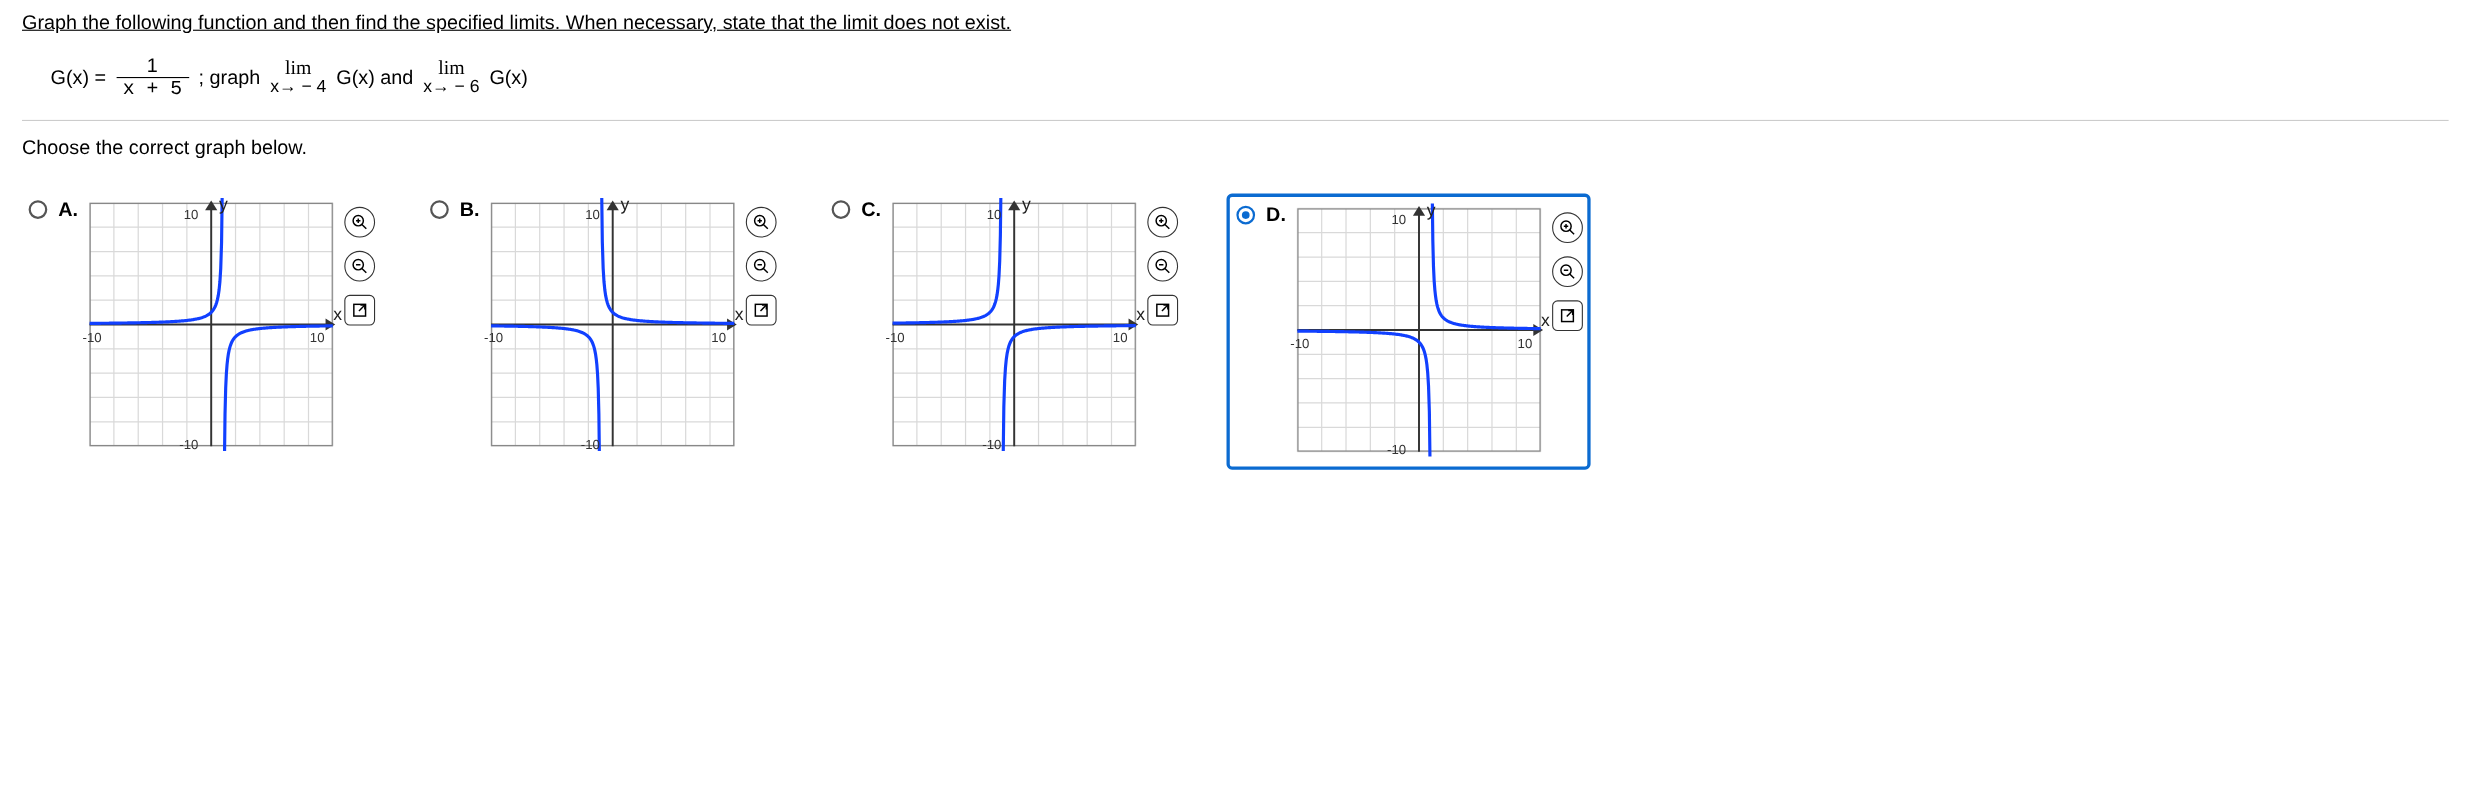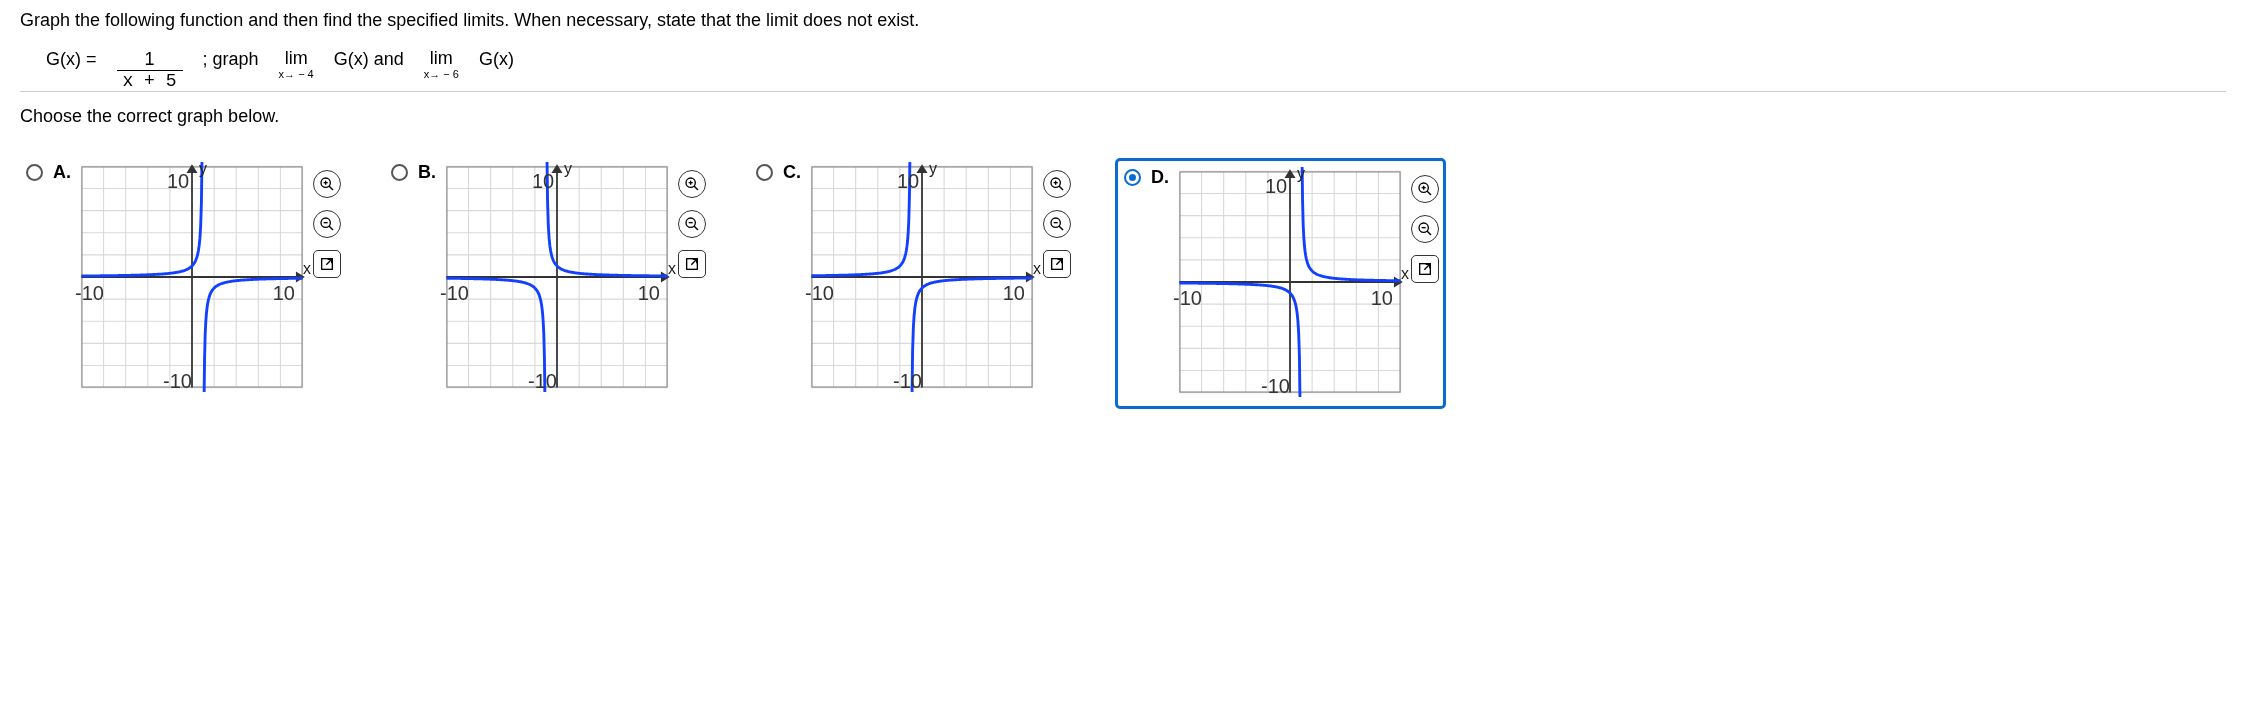--- a/index.html
+++ b/index.html
@@ -4,25 +4,27 @@
 <style>
   * { box-sizing: border-box; }
   body {
     margin: 0;
     padding: 10px 20px;
     font-family: Arial, Helvetica, sans-serif;
     font-size: 18px;
     color: #000;
     background: #fff;
   }
-  .instructions { margin-bottom: 18px; }
+  .instructions { margin-bottom: 18px; text-decoration: underline; }
   .formula-row {
     display: flex;
-    gap: 16px;
+    align-items: center;
+    gap: 5px;
     padding-left: 26px;
+    margin-bottom: 18px;
   }
   .frac {
     display: inline-flex;
     flex-direction: column;
     align-items: center;
     vertical-align: middle;
     margin: 0 4px;
   }
   .frac .num { padding: 0 6px; }
   .frac .den {
@@ -30,22 +32,22 @@
     padding: 0 6px;
     font-family: Liberation Mono, monospace;
   }
   .lim {
     display: inline-flex;
     flex-direction: column;
     align-items: center;
     line-height: 1;
     margin: 0 4px;
   }
-  .lim .over { font-size: 18px; }
-  .lim .under { font-size: 11px; margin-top: 2px; }
+  .lim .over { font-size: 18px; font-family: Liberation Serif, serif; }
+  .lim .under { font-size: 16px; margin-top: 2px; }
   hr.rule {
     border: none;
     border-top: 1px solid #ccc;
     margin: 0 0 14px 0;
   }
   .prompt { margin-bottom: 31px; }
   .options-row {
     display: flex;
     gap: 40px;
     align-items: flex-start;
@@ -91,21 +93,21 @@
   }
   .graph-wrap { position: relative; }
   .axis-label {
     position: absolute;
     font-size: 16px;
     color: #222;
     font-family: Arial, sans-serif;
   }
   .ylab { top: -2px; left: 122px; }
   .xlab { top: 98px; right: -4px; }
-  .tick { position: absolute; font-size: 20px; color: #333; }
+  .tick { position: absolute; font-size: 12px; color: #333; }
   .tick.top10 { top: 8px; left: 90px; }
   .tick.bot10 { bottom: 4px; left: 86px; }
   .tick.left10 { top: 120px; left: -2px; }
   .tick.right10 { top: 120px; right: 12px; }
   .controls {
     display: flex;
     flex-direction: column;
     gap: 12px;
     padding-top: 8px;
   }

